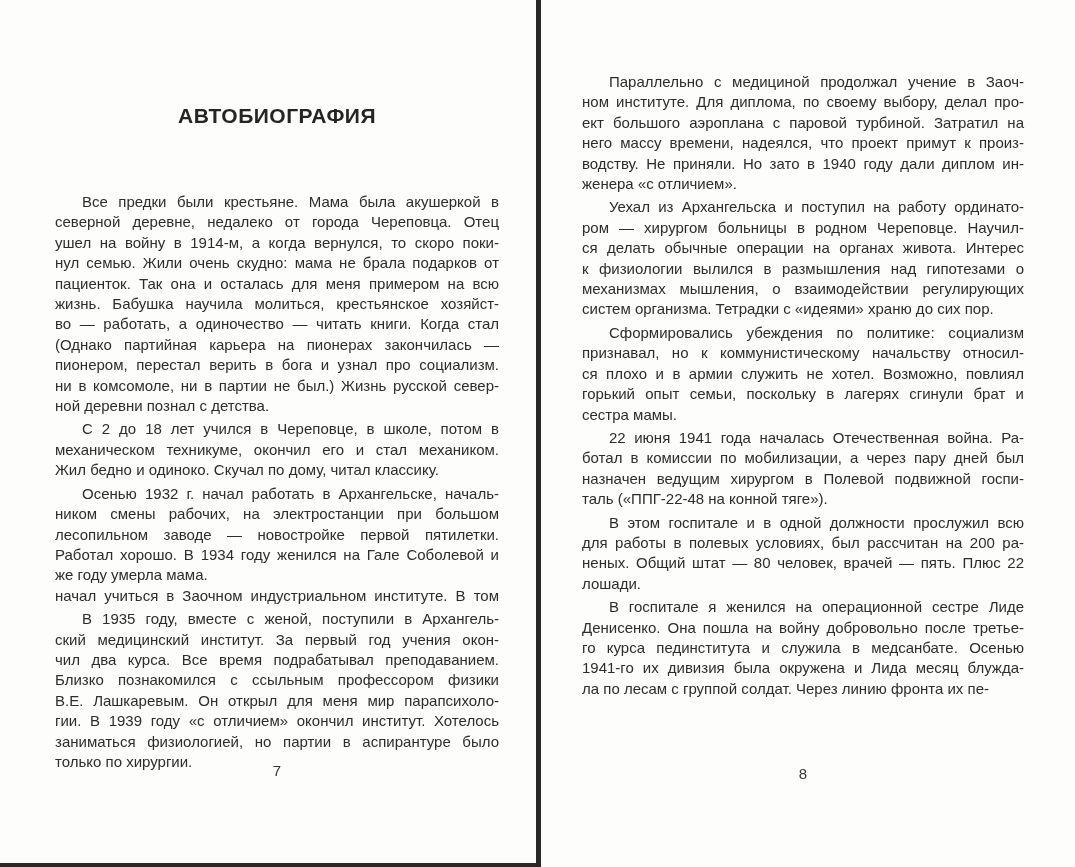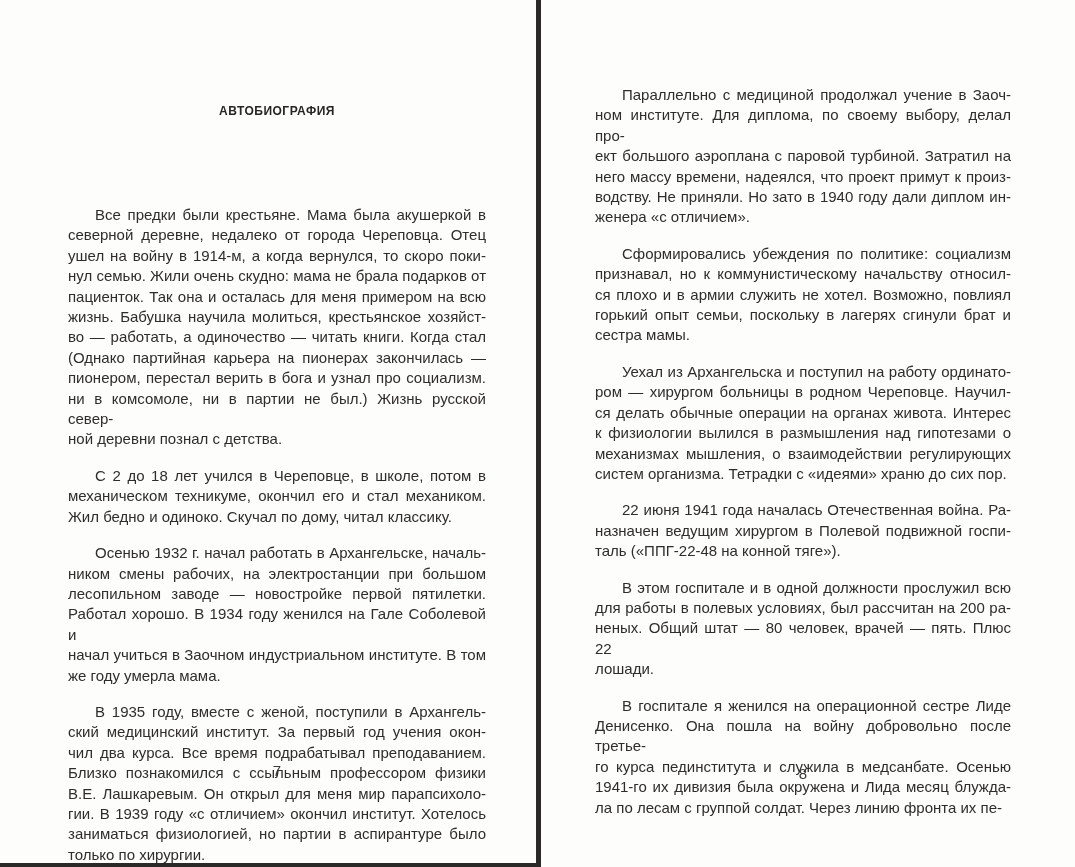--- a/index.html
+++ b/index.html
@@ -28,30 +28,30 @@
     background: #2a2927;
   }
   .page { position: absolute; top: 0; }
   .page-left  { left: 52px;  width: 450px; height: 867px; }
   .page-right { left: 579px; width: 448px; height: 867px; }
 
   .chapter-title {
     position: absolute;
     top: 104px; left: 0; right: 0;
     text-align: center;
-    font-size: 12px;
+    font-size: 21px;
     font-weight: 700;
     letter-spacing: 0.5px;
     color: #262523;
   }
   .body-text { position: absolute; left: 0; right: 0; }
   .page-left  .body-text { top: 189px; }
   .page-right .body-text { top: 69px; }
 
-  .para { margin: 16px; }
+  .para { margin: 3px; }
   .text-line {
     font-size: 15px;
     line-height: 20.4px;
     text-align: justify;
     text-align-last: justify;
     white-space: normal;
     color: #2e2d2b;
   }
   .text-line.first { text-indent: 27px; }
   .text-line.last  { text-align-last: left; }
@@ -90,22 +90,22 @@
         <div class="para">
           <div class="text-line first">С 2 до 18 лет учился в Череповце, в школе, потом в</div>
           <div class="text-line">механическом техникуме, окончил его и стал механиком.</div>
           <div class="text-line last">Жил бедно и одиноко. Скучал по дому, читал классику.</div>
         </div>
         <div class="para">
           <div class="text-line first">Осенью 1932 г. начал работать в Архангельске, началь-</div>
           <div class="text-line">ником смены рабочих, на электростанции при большом</div>
           <div class="text-line">лесопильном заводе — новостройке первой пятилетки.</div>
           <div class="text-line">Работал хорошо. В 1934 году женился на Гале Соболевой и</div>
+          <div class="text-line last">же году умерла мама.</div>
           <div class="text-line">начал учиться в Заочном индустриальном институте. В том</div>
-          <div class="text-line last">же году умерла мама.</div>
         </div>
         <div class="para">
           <div class="text-line first">В 1935 году, вместе с женой, поступили в Архангель-</div>
           <div class="text-line">ский медицинский институт. За первый год учения окон-</div>
           <div class="text-line">чил два курса. Все время подрабатывал преподаванием.</div>
           <div class="text-line">Близко познакомился с ссыльным профессором физики</div>
           <div class="text-line">В.Е. Лашкаревым. Он открыл для меня мир парапсихоло-</div>
           <div class="text-line">гии. В 1939 году «с отличием» окончил институт. Хотелось</div>
           <div class="text-line">заниматься физиологией, но партии в аспирантуре было</div>
           <div class="text-line last">только по хирургии.</div>
@@ -120,36 +120,37 @@
     <div class="body-text">
         <div class="para">
           <div class="text-line first">Параллельно с медициной продолжал учение в Заоч-</div>
           <div class="text-line">ном институте. Для диплома, по своему выбору, делал про-</div>
           <div class="text-line">ект большого аэроплана с паровой турбиной. Затратил на</div>
           <div class="text-line">него массу времени, надеялся, что проект примут к произ-</div>
           <div class="text-line">водству. Не приняли. Но зато в 1940 году дали диплом ин-</div>
           <div class="text-line last">женера «с отличием».</div>
         </div>
         <div class="para">
-          <div class="text-line first">Сформировались убеждения по политике: социализм</div>
-          <div class="text-line">признавал, но к коммунистическому начальству относил-</div>
-          <div class="text-line">ся плохо и в армии служить не хотел. Возможно, повлиял</div>
-          <div class="text-line">горький опыт семьи, поскольку в лагерях сгинули брат и</div>
-          <div class="text-line last">сестра мамы.</div>
-        </div>
-        <div class="para">
           <div class="text-line first">Уехал из Архангельска и поступил на работу ординато-</div>
           <div class="text-line">ром — хирургом больницы в родном Череповце. Научил-</div>
           <div class="text-line">ся делать обычные операции на органах живота. Интерес</div>
           <div class="text-line">к физиологии вылился в размышления над гипотезами о</div>
           <div class="text-line">механизмах мышления, о взаимодействии регулирующих</div>
           <div class="text-line last">систем организма. Тетрадки с «идеями» храню до сих пор.</div>
         </div>
         <div class="para">
+          <div class="text-line first">Сформировались убеждения по политике: социализм</div>
+          <div class="text-line">признавал, но к коммунистическому начальству относил-</div>
+          <div class="text-line">ся плохо и в армии служить не хотел. Возможно, повлиял</div>
+          <div class="text-line">горький опыт семьи, поскольку в лагерях сгинули брат и</div>
+          <div class="text-line last">сестра мамы.</div>
+        </div>
+        <div class="para">
           <div class="text-line first">22 июня 1941 года началась Отечественная война. Ра-</div>
+          <div class="text-line">ботал в комиссии по мобилизации, а через пару дней был</div>
           <div class="text-line">назначен ведущим хирургом в Полевой подвижной госпи-</div>
           <div class="text-line last">таль («ППГ-22-48 на конной тяге»).</div>
         </div>
         <div class="para">
           <div class="text-line first">В этом госпитале и в одной должности прослужил всю</div>
           <div class="text-line">для работы в полевых условиях, был рассчитан на 200 ра-</div>
           <div class="text-line">неных. Общий штат — 80 человек, врачей — пять. Плюс 22</div>
           <div class="text-line last">лошади.</div>
         </div>
         <div class="para">

